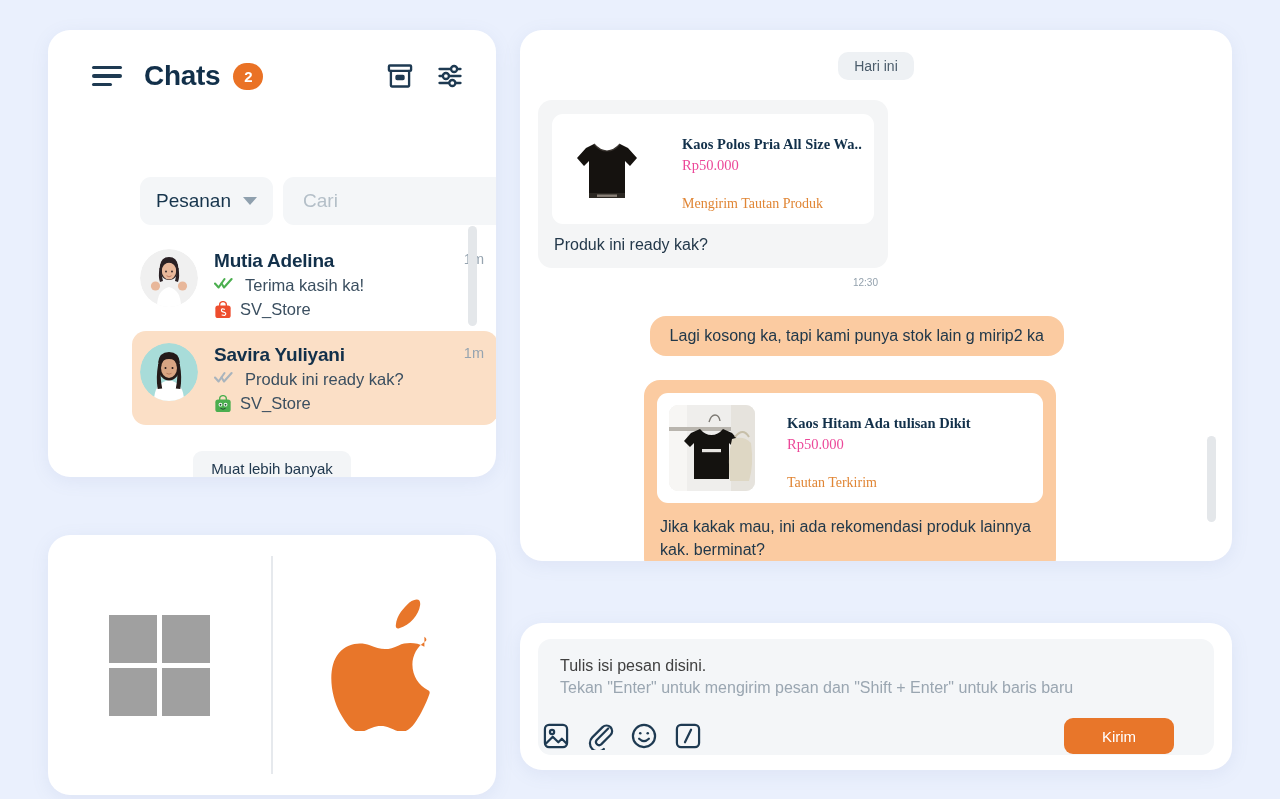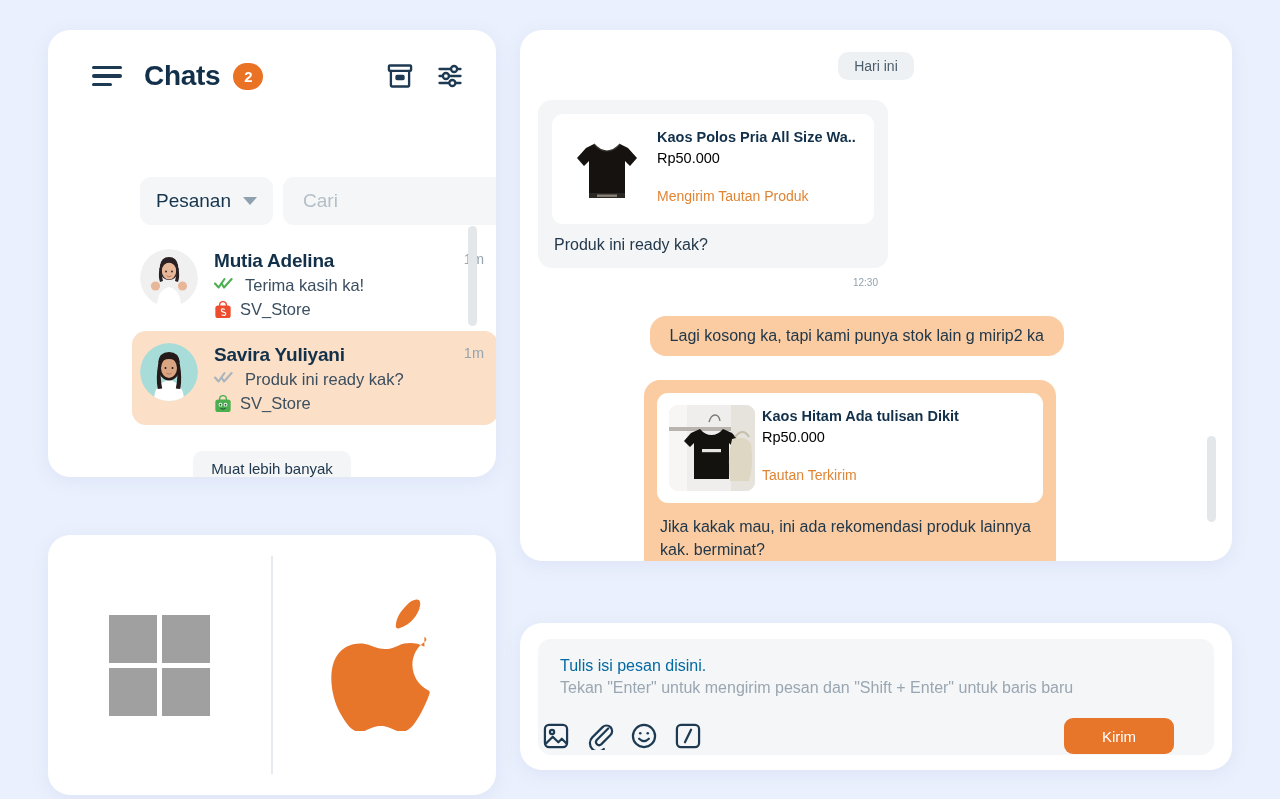--- a/index.html
+++ b/index.html
@@ -301,41 +301,42 @@
   .bubble-incoming {
     background: #f4f5f6;
     border-radius: 14px;
     padding: 14px;
   }
   .product-card {
     background: #ffffff;
     border-radius: 11px;
     padding: 12px;
     display: flex;
-    gap: 7px;
-    align-items: flex-start;
+    gap: 32px;
+    align-items: flex-end;
+    font-family: Liberation Serif, serif;
   }
   .product-thumb {
     width: 86px; height: 86px;
     border-radius: 9px;
     flex: none;
     overflow: hidden;
     background: #fff;
     position: relative;
   }
   .product-info { flex: 1; min-width: 0; padding-top: 2px;}
   .product-title {
     font-size: 14.5px;
     font-weight: bold;
     color: #12304a;
     line-height: 1.3;
   }
   .product-price {
     font-size: 14.5px;
-    color: #000000;
+    color: #ec4899;
     margin-top: 3px;
   }
   .product-status {
     font-size: 14px;
     color: #e08534;
     margin-top: 22px;
   }
   .bubble-text-in {
     font-size: 16px;
     color: #24394b;
@@ -408,21 +409,21 @@
   #composer-inner {
     position: absolute;
     left: 18px; top: 16px;
     width: 676px; height: 116px;
     background: #f4f6f8;
     border-radius: 13px;
     padding: 18px 22px 0 22px;
   }
   #composer-placeholder-1 {
     font-size: 16px;
-    color: #0369a1;
+    color: #404040;
   }
   #composer-placeholder-2 {
     font-size: 16px;
     color: #9aa6b1;
     margin-top: 4px;
   }
   #composer-toolbar {
     position: absolute;
     left: 22px; bottom: 0;
     width: 632px;

